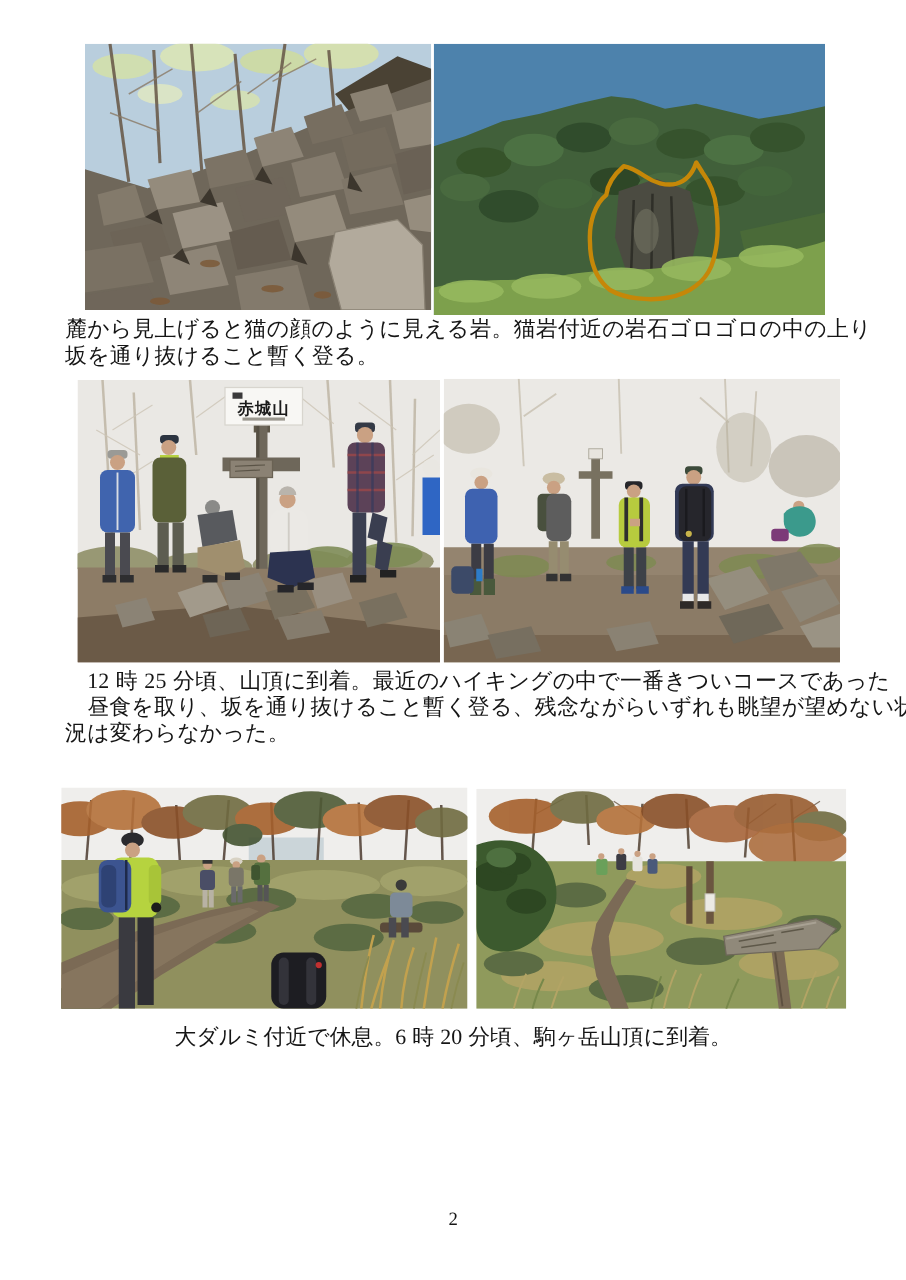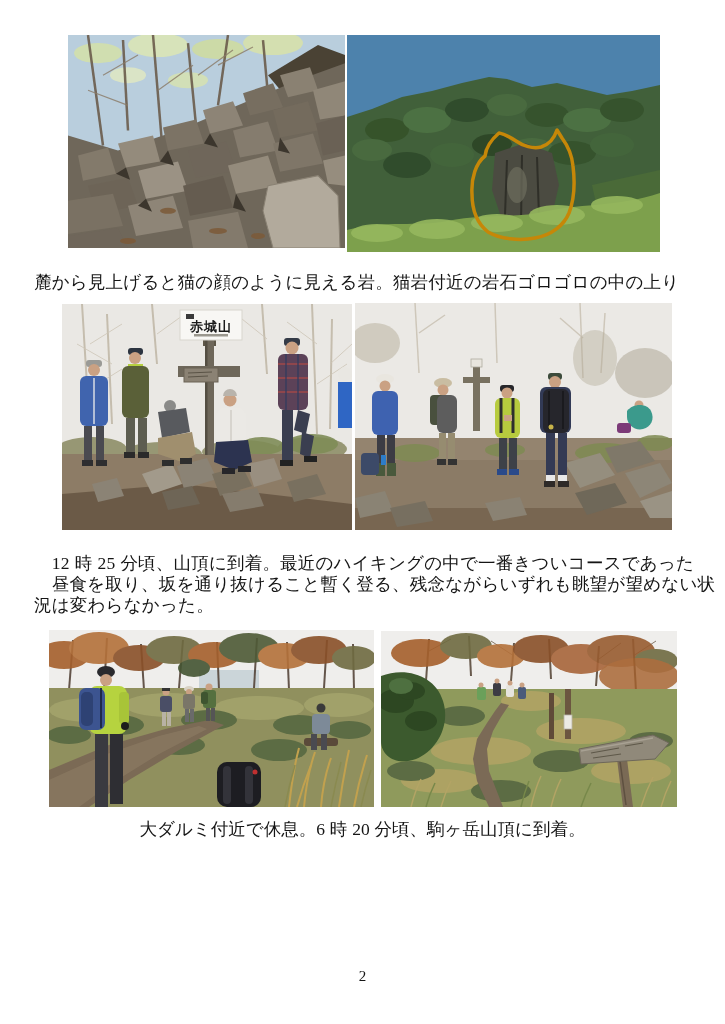--- a/index.html
+++ b/index.html
@@ -1,21 +1,21 @@
 <!DOCTYPE html>
 <html><head>
 <meta charset="utf-8">
 <style>
   html,body{margin:0;padding:0;background:#e8e8e8;}
   .page{
     position:relative; width:725px; height:1024px; background:#ffffff;
     font-family:"Liberation Sans",sans-serif; color:#151515; overflow:hidden;
     margin:0 auto;
   }
-  .para{position:absolute; left:34px; width:666px;margin-top:19px;}
+  .para{position:absolute; left:52px; width:666px;}
   .line{white-space:pre; font-size:17.5px; line-height:21px; letter-spacing:.2px;}
   .caption{position:absolute; left:0; width:100%; text-align:center; font-size:17.5px; line-height:21px;}
   .pagenum{position:absolute; left:0; width:100%; text-align:center;
     font-family:"Liberation Serif",serif; font-size:15px;}
   .num{font-family:"Liberation Serif",serif;}
   figure.photo{position:absolute; margin:0; padding:0;}
   figure.photo svg{display:block; width:100%; height:100%;}
 </style>
 </head>
 <body>
@@ -124,20 +124,21 @@
         <ellipse cx="150" cy="188" rx="26" ry="9"></ellipse>
           <ellipse cx="210" cy="180" rx="28" ry="10"></ellipse>
         <ellipse cx="270" cy="170" rx="26" ry="9"></ellipse>
       </g>
       <path d="M152,98 C145,104 139,112 138,121 C129,128 124,143 125,159 C125,176 131,189 141,197 C153,204 173,206 188,203 C205,200 217,190 222,178 C227,165 228,147 226,131 C225,121 221,111 215,103 L210,95 C207,104 201,110 194,112 C186,114 176,111 169,106 C163,102 158,99 152,98 Z" fill="none" stroke="#c68708" stroke-width="3.5" stroke-linejoin="round"></path>
     </svg>
   </figure>
 
   <div class="para" style="top:253px;">
     <div class="line serif-nums">麓から見上げると猫の顔のように見える岩。猫岩付近の岩石ゴロゴロの中の上り</div>
+    <div class="line serif-nums">坂を通り抜けること暫く登る。</div>
   </div>
 
   <figure class="photo" style="left:62px;top:304px;width:290px;height:226px;">
     <svg viewBox="0 0 290 226" preserveAspectRatio="none">
       <rect x="0" y="0" width="290" height="226" fill="#eae8e4"></rect>
       <g stroke="#bfb6a5" stroke-width="2" opacity=".85">
         <line x1="20" y1="0" x2="28" y2="130"></line>
           <line x1="45" y1="10" x2="50" y2="120"></line>
         <line x1="250" y1="0" x2="255" y2="130"></line>
           <line x1="270" y1="15" x2="268" y2="125"></line>

